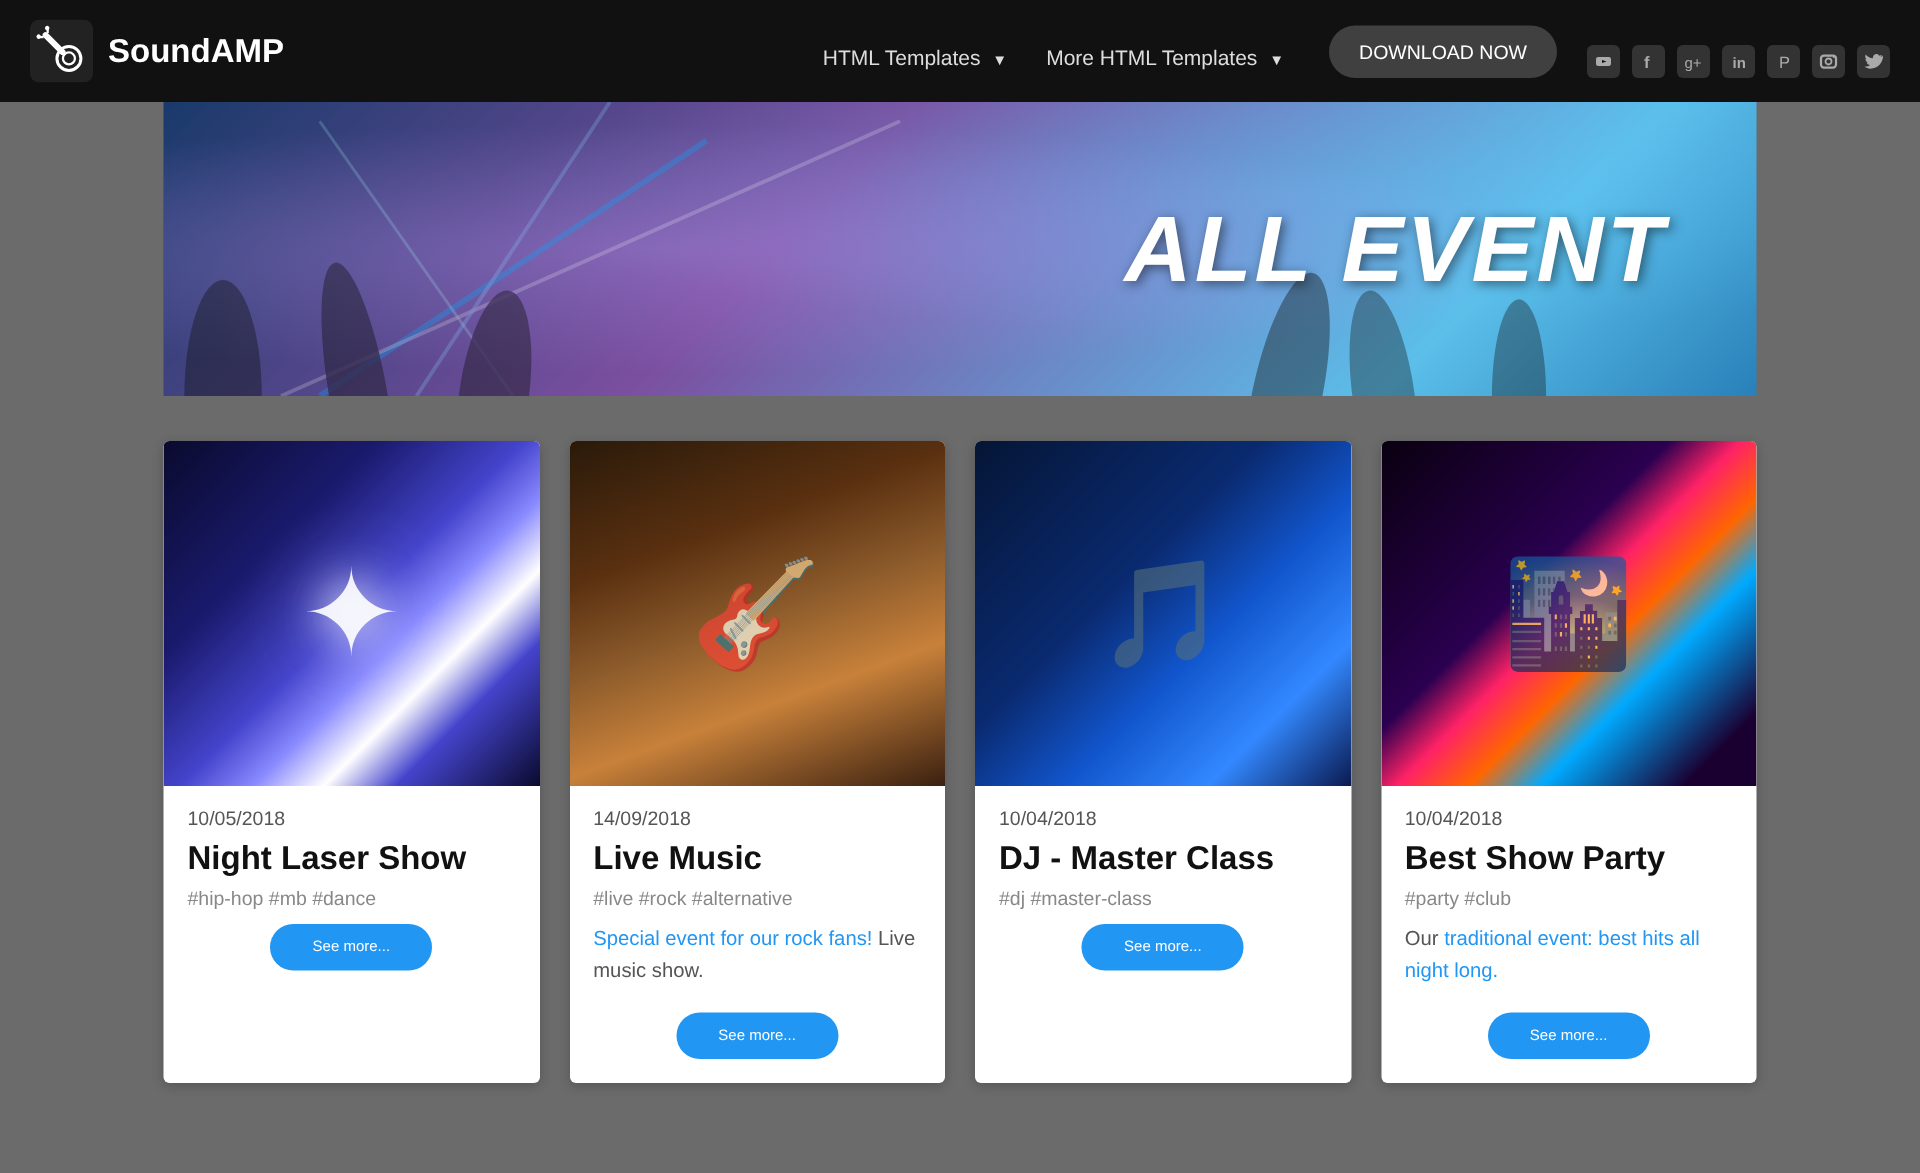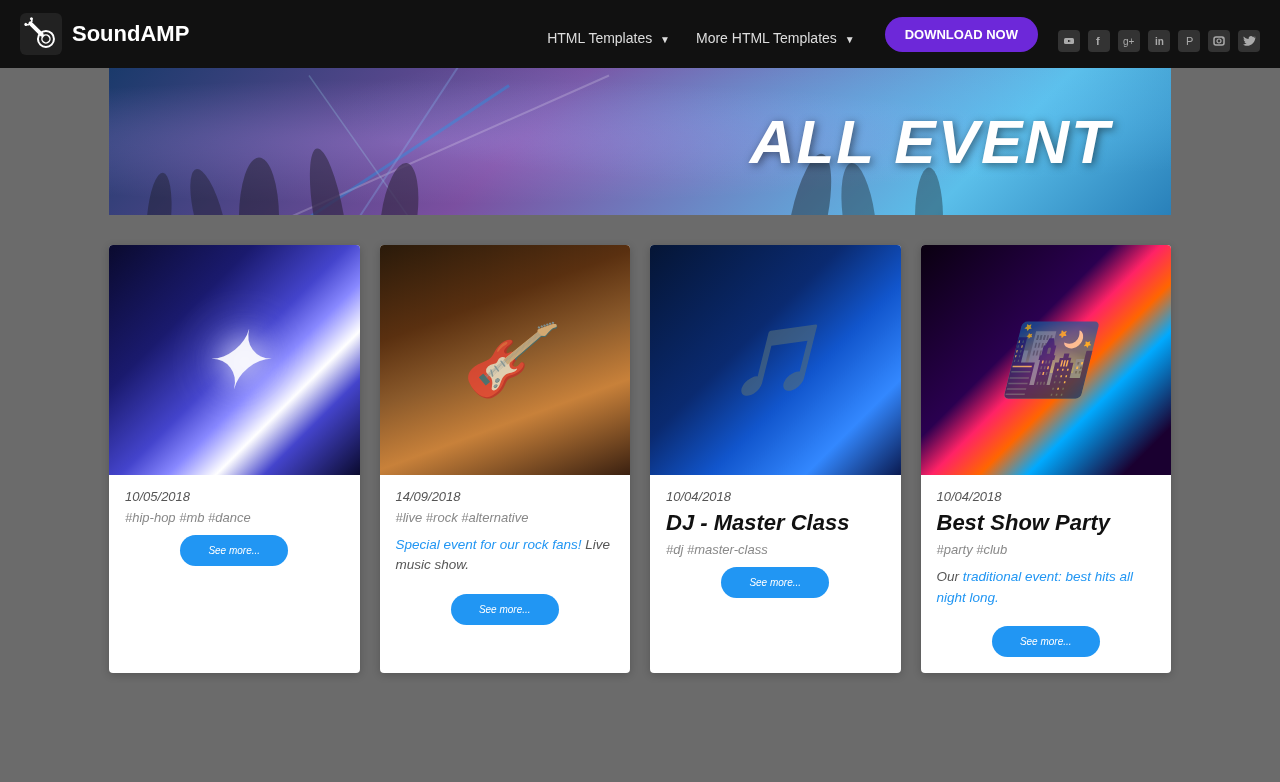--- a/index.html
+++ b/index.html
@@ -36,27 +36,27 @@
     }
     .nav-link {
       color: #ddd;
       text-decoration: none;
       font-size: 14px;
       padding: 6px 10px;
       white-space: nowrap;
     }
     .nav-link .caret { font-size: 10px; margin-left: 4px; }
     .btn-download {
-      background: #6d28d9;
+      background: #404040;
       color: #fff;
       border: none;
       padding: 10px 20px;
       border-radius: 25px;
       font-size: 13px;
-      font-weight: bold;
+      font-weight: normal;
       cursor: pointer;
       white-space: nowrap;
       margin-left: 14px;
       margin-right: 14px;
     }
     .social-icons {
       display: flex;
       align-items: center;
       gap: 8px;
     }
@@ -70,21 +70,21 @@
       justify-content: center;
       color: #aaa;
       font-size: 12px;
       cursor: pointer;
       text-decoration: none;
     }
 
     
     .hero-banner {
       width: 1062px;
-      height: 147px;
+      height: 196px;
       margin: 0 auto;
       margin-top: 0;
       background: linear-gradient(135deg, #1a3a6b 0%, #7b4fa0 40%, #5bbfea 80%, #2980b9 100%);
       position: relative;
       overflow: hidden;
       display: flex;
       align-items: center;
       justify-content: flex-end;
     }
     .hero-banner::before {
@@ -114,21 +114,20 @@
       margin: 30px auto;
       display: grid;
       grid-template-columns: repeat(4, 1fr);
       gap: 20px;
     }
     .card {
       background: #fff;
       border-radius: 4px;
       overflow: hidden;
       box-shadow: 0 2px 8px rgba(0,0,0,0.2);
-      font-style: italic;
     }
     
     .card-img-1 {
       background: linear-gradient(135deg, #0a0a2e 0%, #1a1a6e 30%, #4444cc 50%, #8888ff 60%, #ffffff 70%, #4444cc 80%, #0a0a2e 100%);
       height: 230px;
       position: relative;
       overflow: hidden;
     }
     .card-img-1::after {
       content: '✦';
@@ -337,29 +336,31 @@
       <div class="hero-title">ALL EVENT</div>
     </div>
   </div>
 
   <div class="cards-section">
 
     <div class="card">
       <div class="card-img-1"></div>
       <div class="card-body">
         <div class="card-date">10/05/2018</div>
+        <div class="card-title">Night Laser Show</div>
         <div class="card-tags">#hip-hop #mb #dance</div>
         <a class="btn-see-more" href="#">See more...</a>
       </div>
     </div>
 
     <div class="card">
       <div class="card-img-2"></div>
       <div class="card-body">
         <div class="card-date">14/09/2018</div>
+        <div class="card-title">Live Music</div>
         <div class="card-tags">#live #rock #alternative</div>
         <div class="card-desc">
           <span style="color:#2196f3;">Special event for our rock fans!</span> Live music show.
         </div>
         <a class="btn-see-more" href="#">See more...</a>
       </div>
     </div>
 
     <div class="card">
       <div class="card-img-3"></div>

